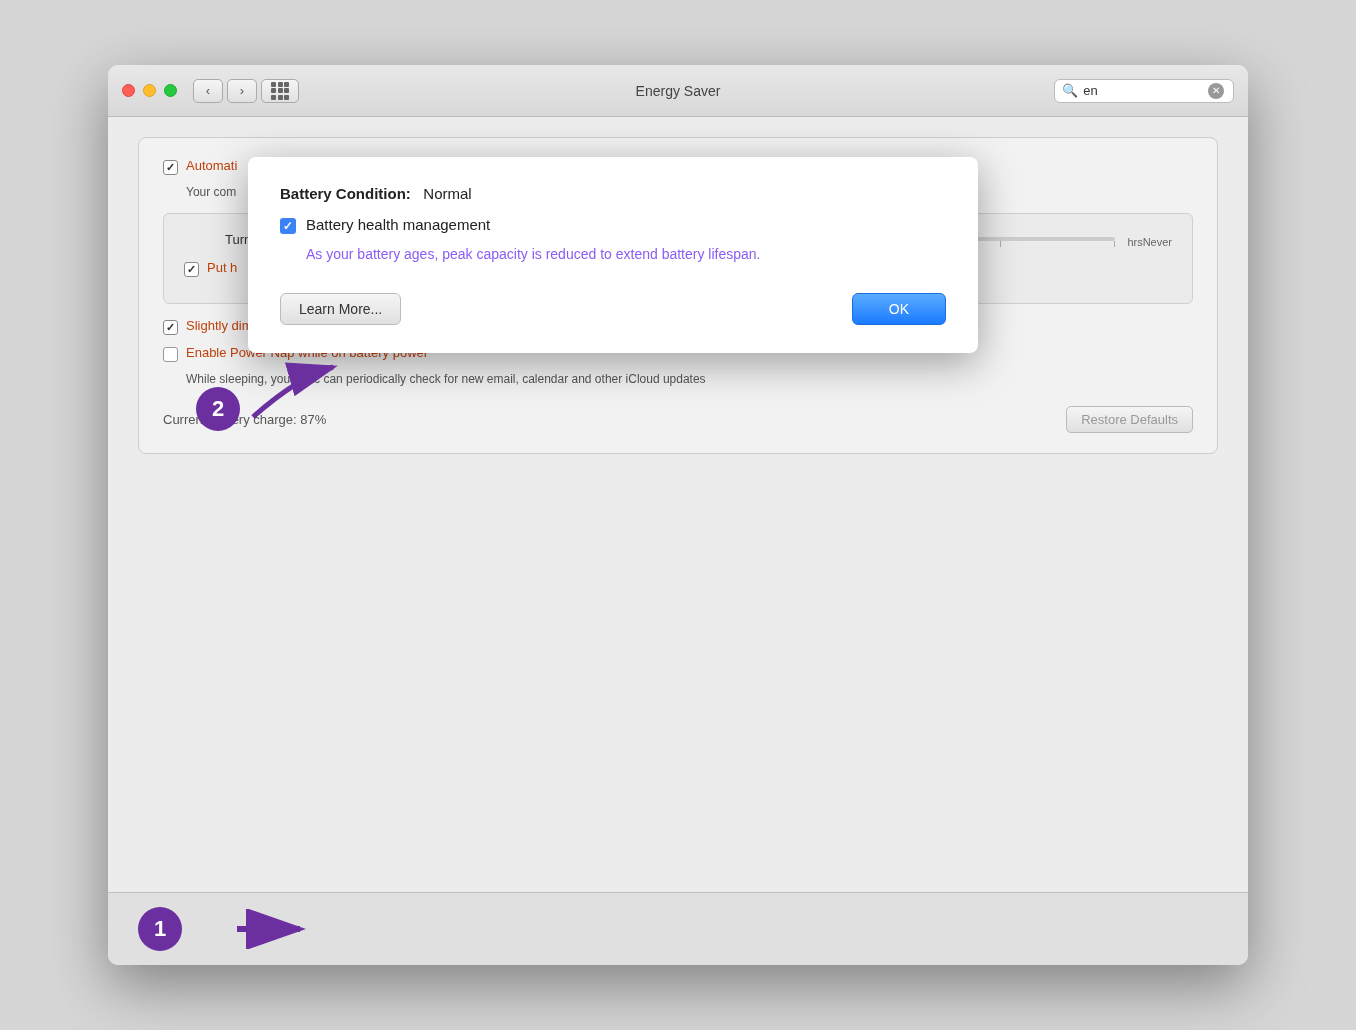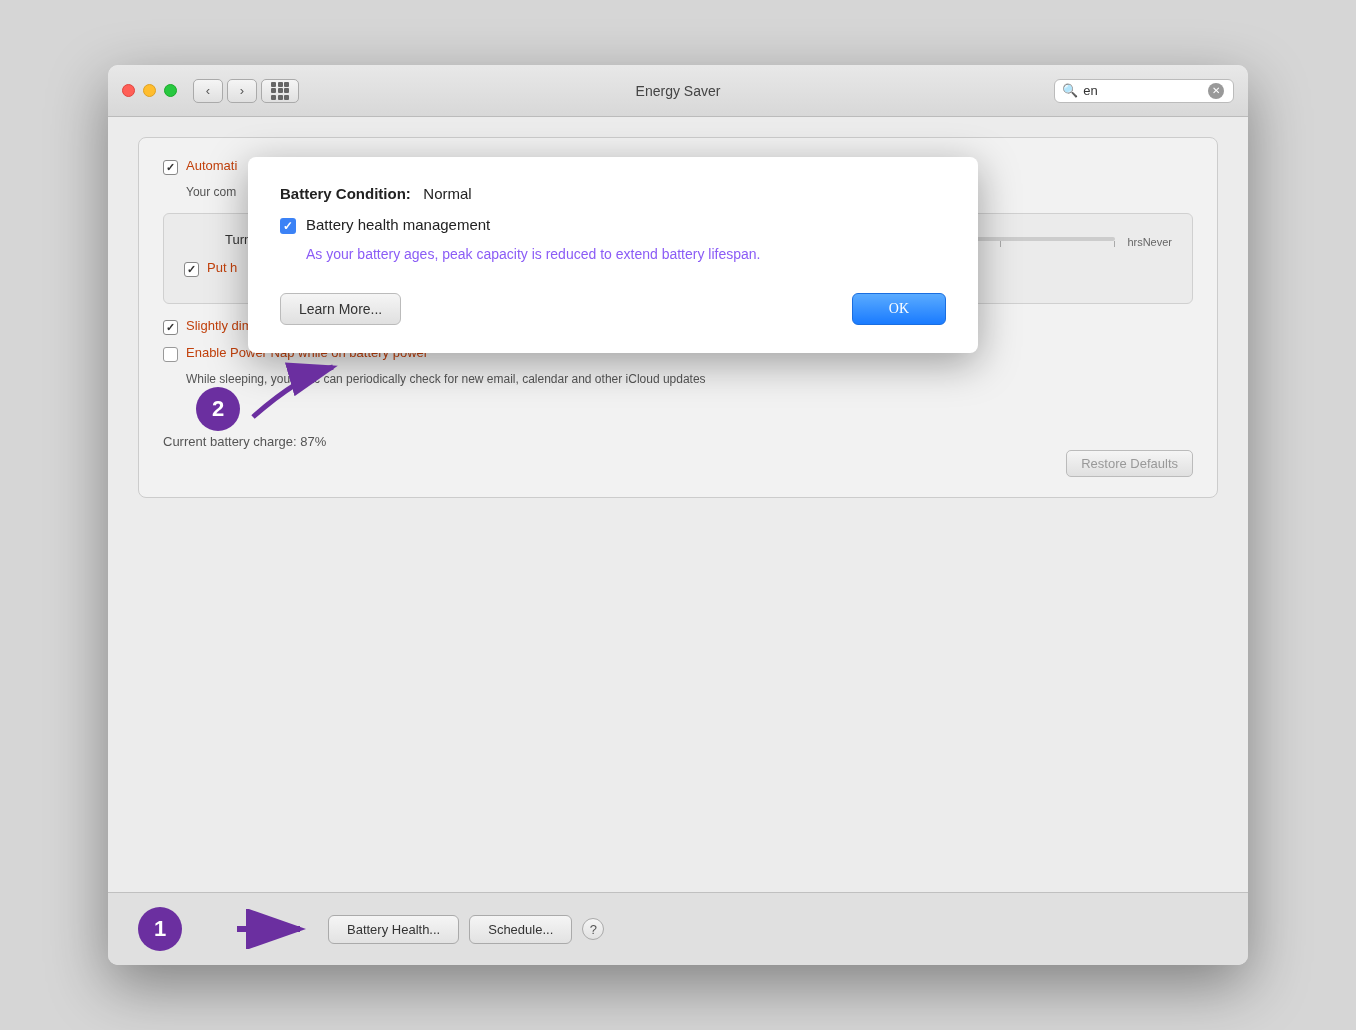--- a/index.html
+++ b/index.html
@@ -275,21 +275,20 @@
     }
 
     .restore-defaults-btn {
       background: linear-gradient(to bottom, #f5f5f5, #e0e0e0);
       border: 1px solid #bbb;
       border-radius: 5px;
       padding: 5px 14px;
       font-size: 13px;
       color: #999;
       cursor: default;
-      margin-top: 44px;
     }
 
     
     .footer {
       padding: 14px 30px;
       background: #e0e0e0;
       border-top: 1px solid #c0c0c0;
       display: flex;
       align-items: center;
       gap: 16px;
@@ -425,21 +424,20 @@
 
     .popup-ok-btn {
       background: linear-gradient(to bottom, #5aabff, #1a7bff);
       border: 1px solid #1a6ee0;
       border-radius: 6px;
       padding: 7px 36px;
       font-size: 14px;
       color: white;
       cursor: pointer;
       font-weight: 500;
-      font-family: Liberation Serif, serif;
     }
 
     
     .step-badge {
       width: 44px;
       height: 44px;
       border-radius: 50%;
       background: #6b2fa0;
       color: white;
       font-size: 22px;
@@ -594,20 +592,15 @@
       <svg style="width: 80px; height: 40px; position: relative;" viewBox="0 0 80 40">
         <defs>
           <marker id="arrowhead1" markerWidth="10" markerHeight="7" refX="9" refY="3.5" orient="auto">
             <polygon points="0 0, 10 3.5, 0 7" fill="#6b2fa0"></polygon>
           </marker>
         </defs>
         <line x1="5" y1="20" x2="68" y2="20" stroke="#6b2fa0" stroke-width="6" marker-end="url(#arrowhead1)"></line>
       </svg>
     </div>
 
-    <div class="footer-buttons">
-      <button class="footer-btn">Battery Health...</button>
-      <button class="footer-btn">Schedule...</button>
-      <div class="help-btn">?</div>
-    </div>
   </div>
 
 </div>
 
 </body></html>

